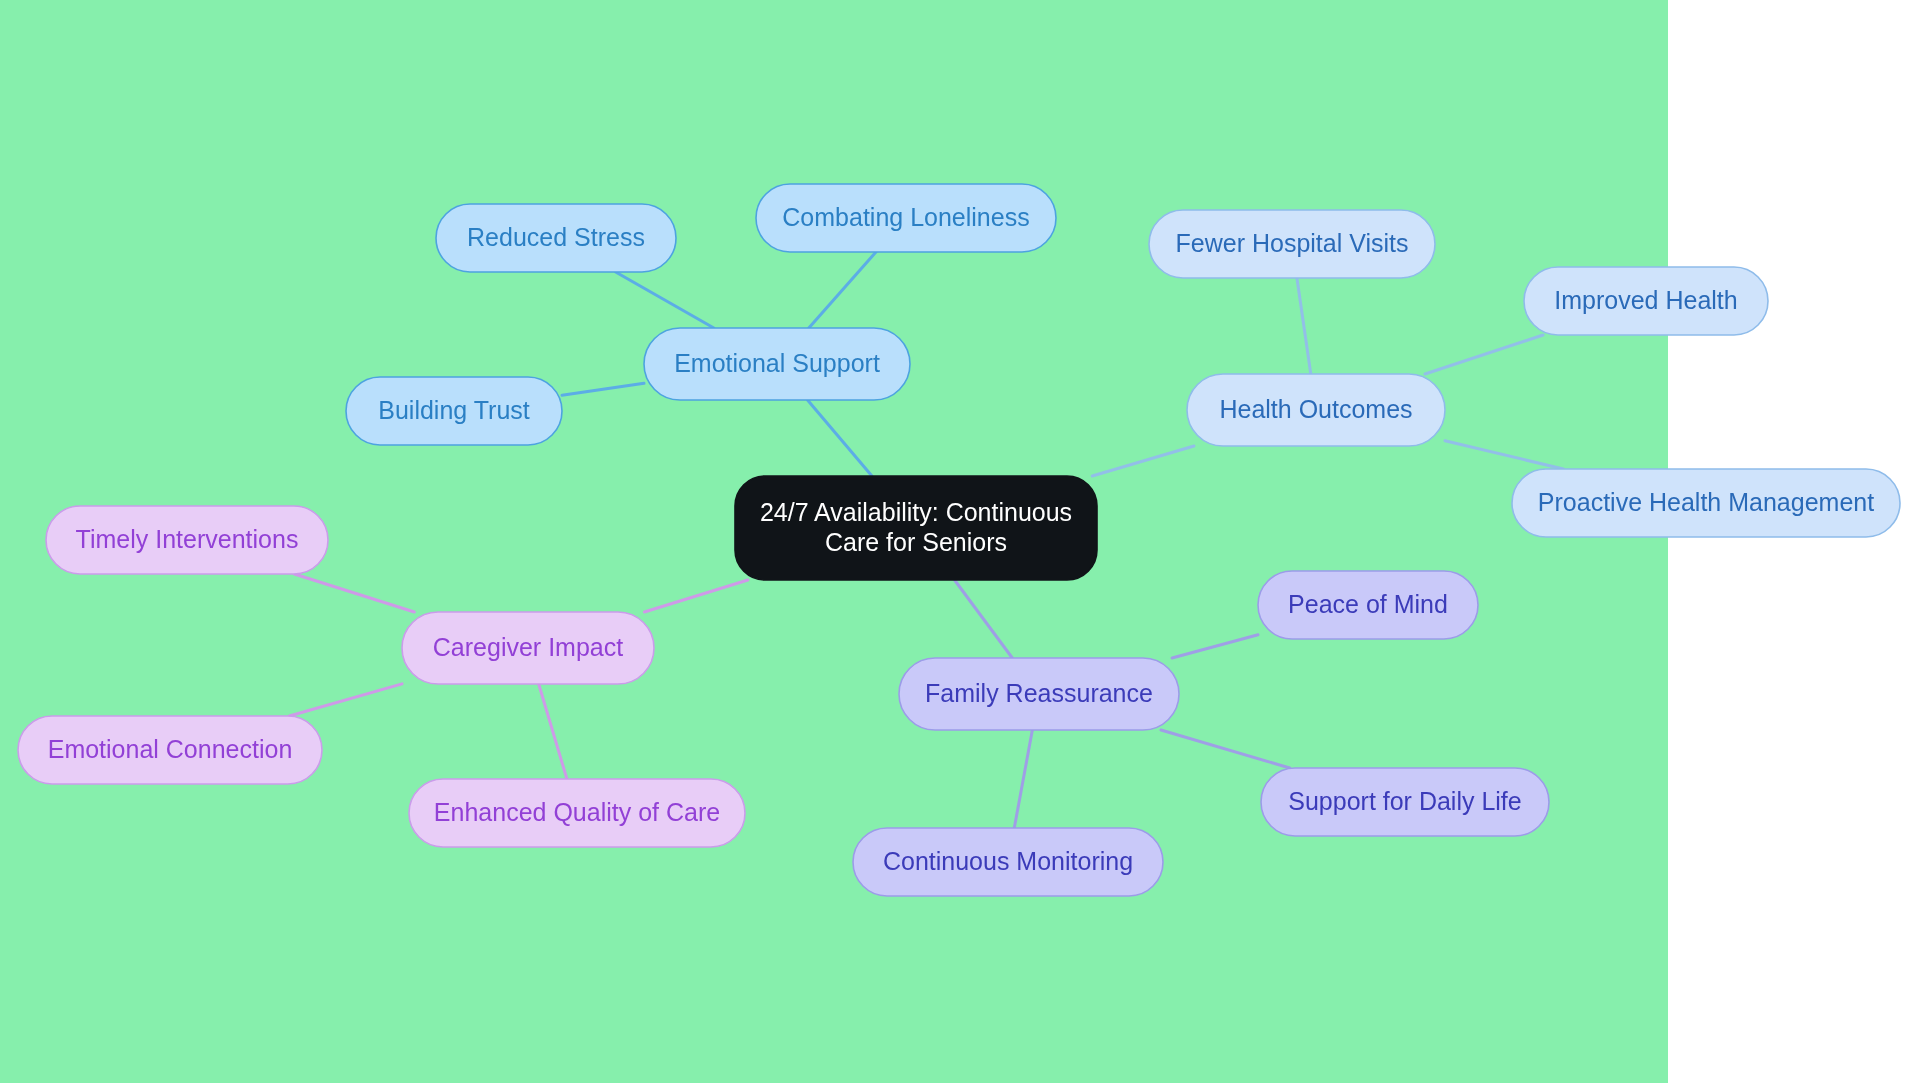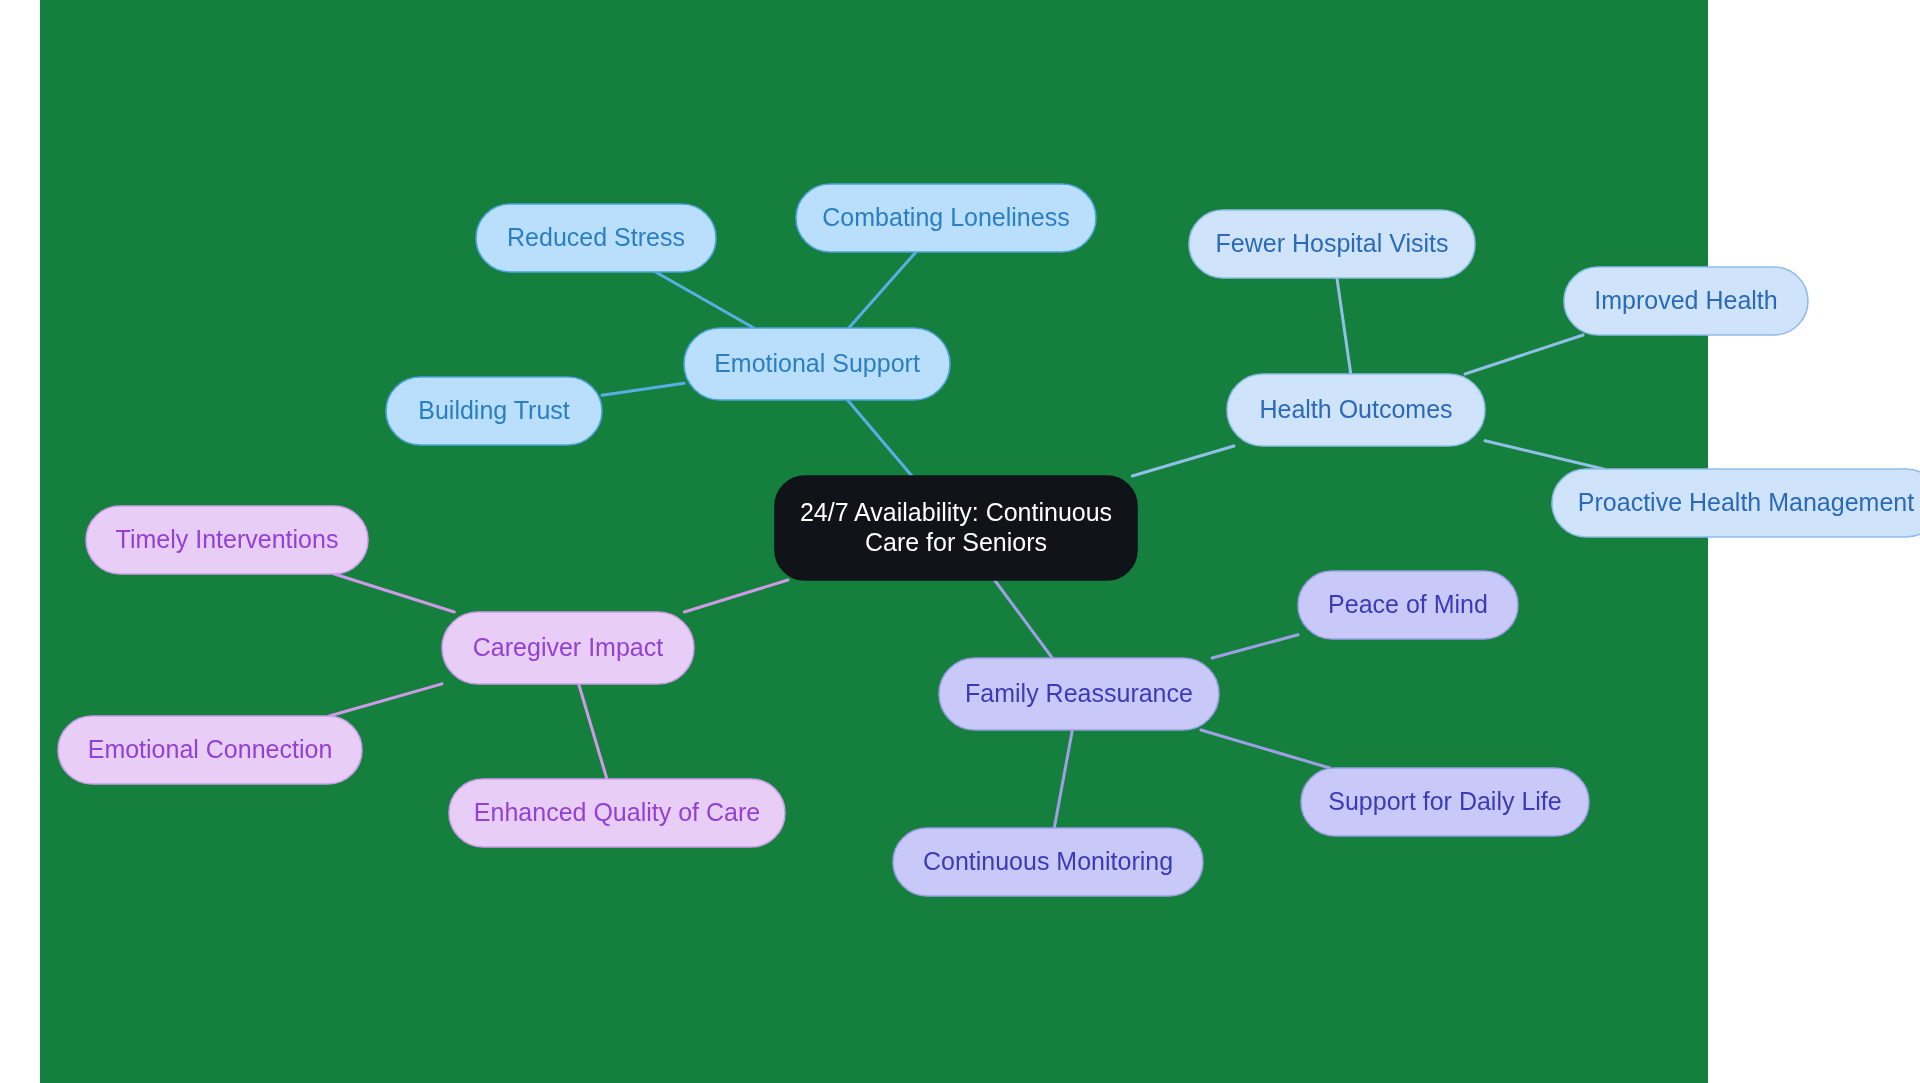--- a/index.html
+++ b/index.html
@@ -8,22 +8,21 @@
     background: #ffffff;
     width: 1920px;
     height: 1083px;
     overflow: hidden;
     font-family: "Liberation Sans", sans-serif;
   }
   #mindmap-root {
     position: relative;
     width: 1668px;
     height: 1083px;
-    background: #15803d;
-    margin-left: 40px;
+    background: #86efac;
   }
   svg#mindmap-svg {
     position: absolute;
     left: 0;
     top: 0;
     width: 1920px;
     height: 1083px;
     display: block;
   }
   .edge-line {

